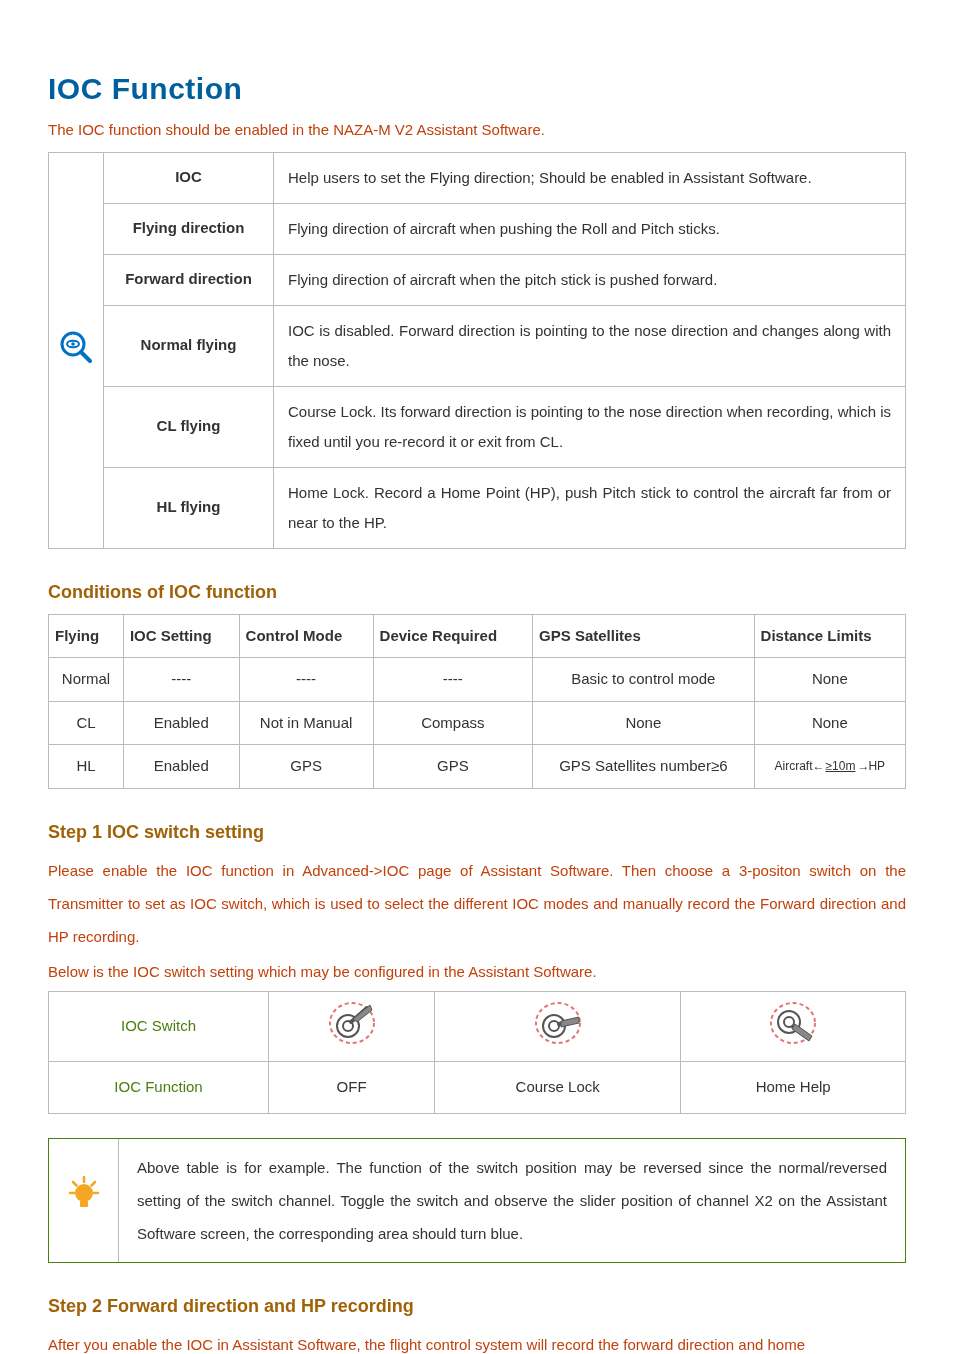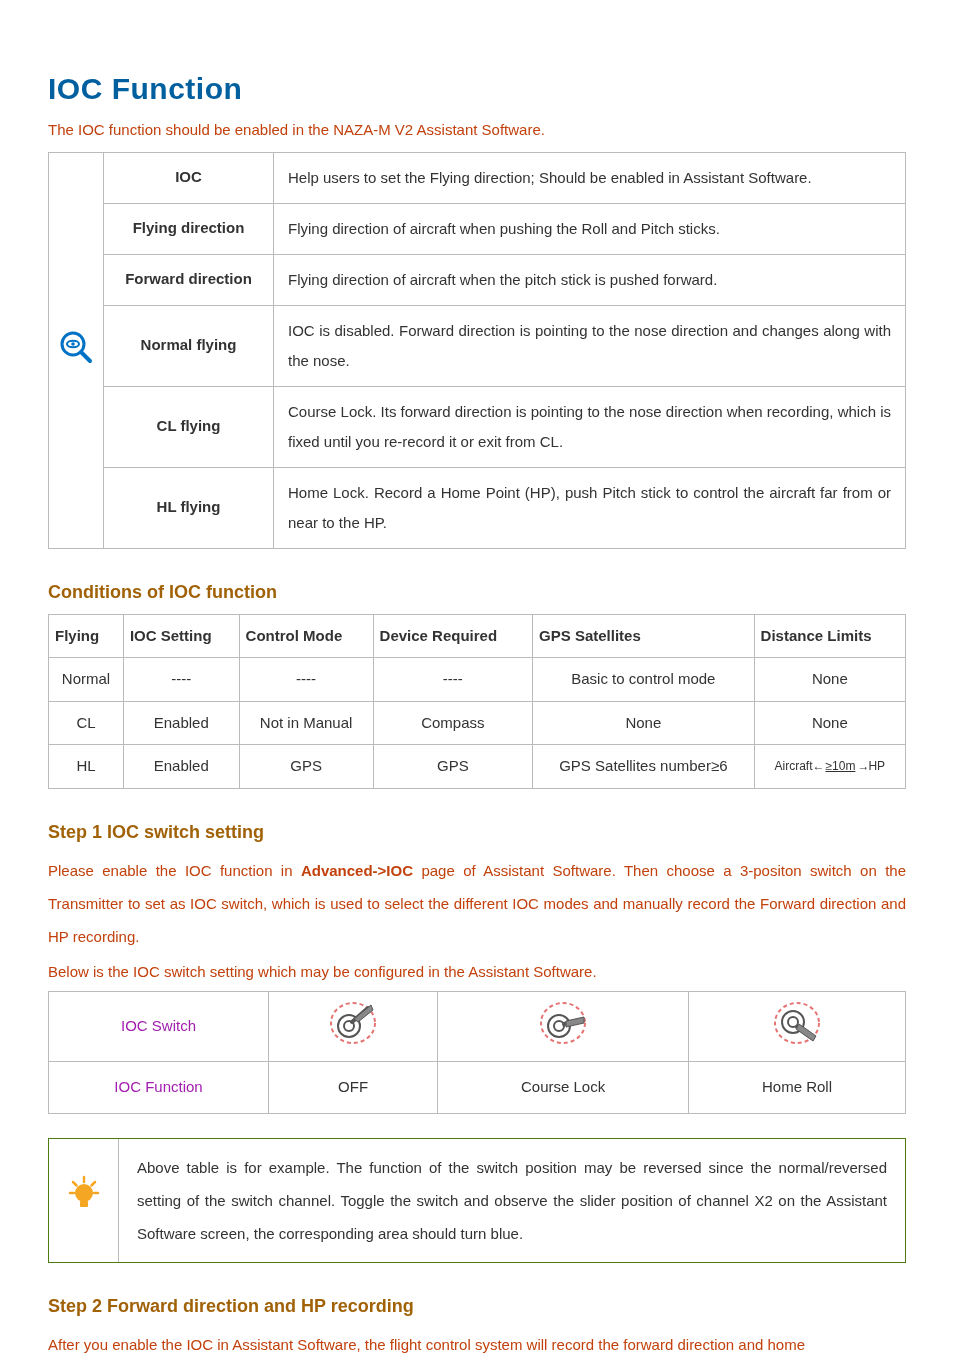--- a/index.html
+++ b/index.html
@@ -75,24 +75,24 @@
 
   .dist-cell { font-size: 12px; white-space: nowrap; }
   .dist-cell .arrow { letter-spacing: -1px; }
   .dist-cell .val { text-decoration: underline; padding: 0 2px; }
 
   .step-body {
     line-height: 2.2;
     text-align: justify;
     margin: 6px 0 4px 0;
   }
-  .bold { font-weight: 700; }
+  .bold { font-weight: 400; }
 
   .switch-table td, .switch-table th { text-align: center; height: 52px; }
-  .switch-table th { font-weight: 400; color: #a21caf; width: 220px; }
+  .switch-table th { font-weight: 400; color: #4d7c0f; width: 220px; }
 
   .switch-icon { display: inline-block; }
   .switch-icon svg { display: block; }
 
   .tip-box {
     display: flex;
     border: 1px solid #4d7c0f;
     margin-top: 24px;
   }
   .tip-box .tip-icon {
@@ -238,21 +238,21 @@
               <path d="M 25 27 L 40 38" stroke="#555" stroke-width="4" stroke-linecap="round"></path>
               <path d="M 27 24 L 44 36 L 41 41 L 24 29 Z" fill="#888" stroke="#555" stroke-width="1"></path>
             </svg>
           </span>
         </td>
       </tr>
       <tr>
         <th>IOC Function</th>
         <td>OFF</td>
         <td>Course Lock</td>
-        <td>Home Roll</td>
+        <td>Home Help</td>
       </tr>
     </tbody>
       </table>
 
     <div class="tip-box">
       <div class="tip-icon">
         <span class="bulb">
           <svg width="32" height="38" viewBox="0 0 32 38">
             <circle cx="16" cy="18" r="9" fill="#f5a623"></circle>
             <rect x="12" y="26" width="8" height="6" rx="1" fill="#f5a623"></rect>

